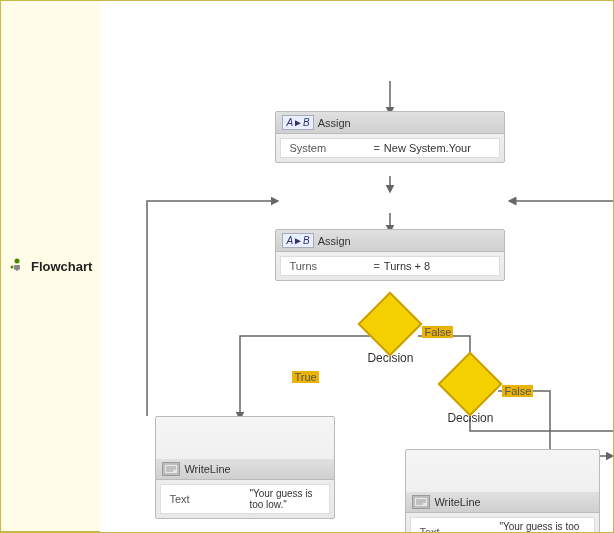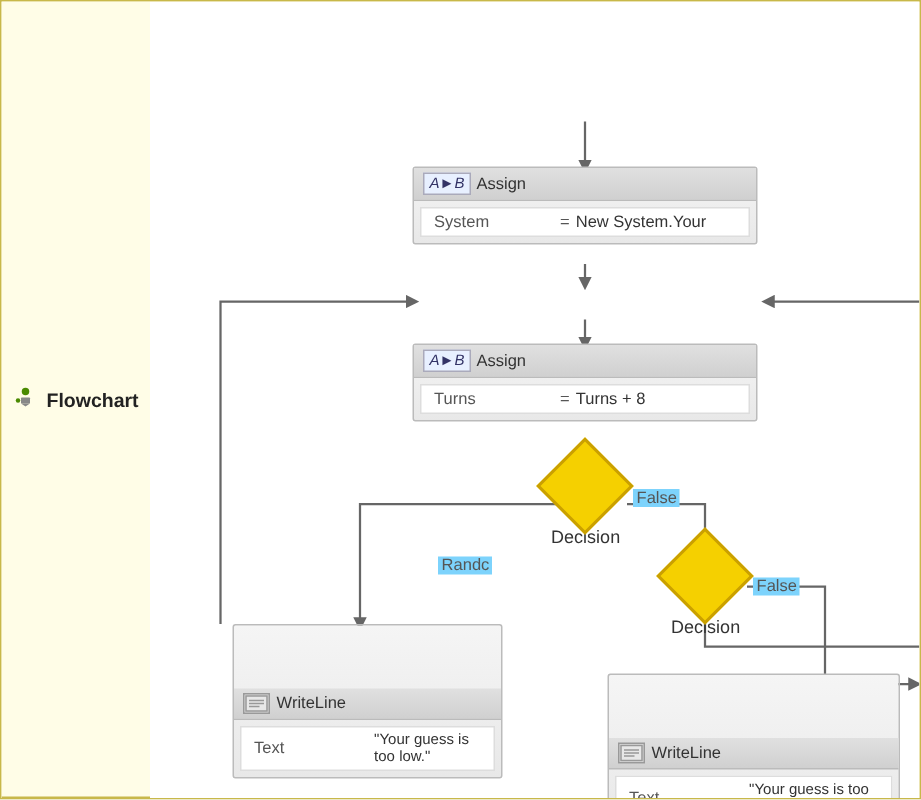--- a/index.html
+++ b/index.html
@@ -185,21 +185,21 @@
       position: relative;
       display: flex;
       align-items: center;
       justify-content: center;
     }
     
     .connector-label {
       position: absolute;
       font-size: 11px;
       color: #555;
-      background: #7dd3fc;
+      background: #eab308;
       padding: 0 2px;
     }
   </style>
 </head>
 <body>
 
 <div class="window">
   <div class="title-bar">
 
     <svg class="title-icon" viewBox="0 0 16 16">
@@ -264,21 +264,21 @@
         <span class="row-eq">=</span>
         <span class="row-val">Turns + 8</span>
       </div>
     </div>
 
     <div class="decision-node" style="top:300px;left:267px;">
       <div class="diamond"></div>
       <div class="decision-label">Decision</div>
     </div>
 
-    <div class="connector-label" style="top:370px;left:192px;">Randc</div>
+    <div class="connector-label" style="top:370px;left:192px;">True</div>
 
     <div class="connector-label" style="top:325px;left:322px;">False</div>
 
     <div class="decision-node" style="top:360px;left:347px;">
       <div class="diamond"></div>
       <div class="decision-label">Decision</div>
     </div>
 
     <div class="connector-label" style="top:384px;left:402px;">False</div>
 

